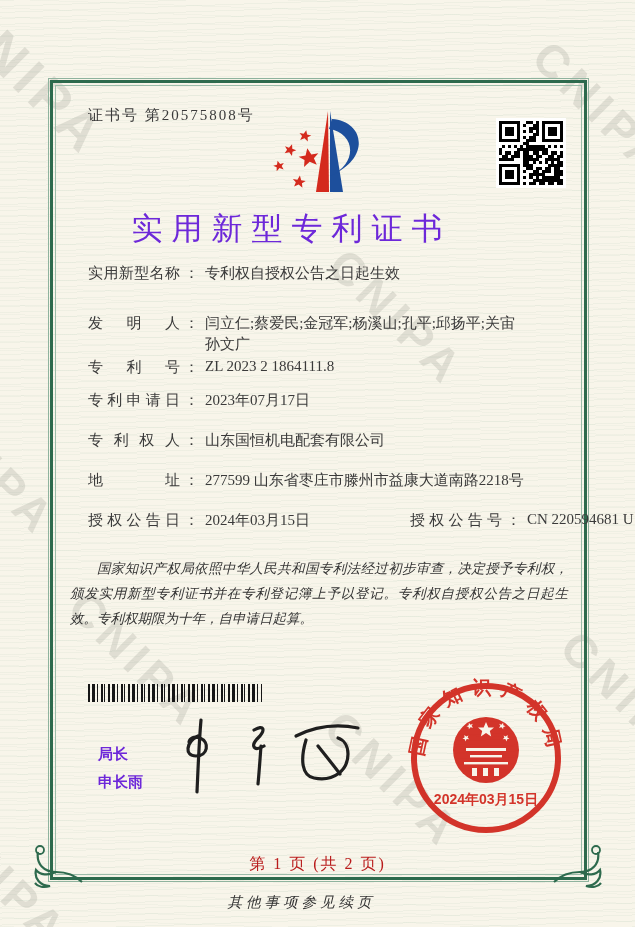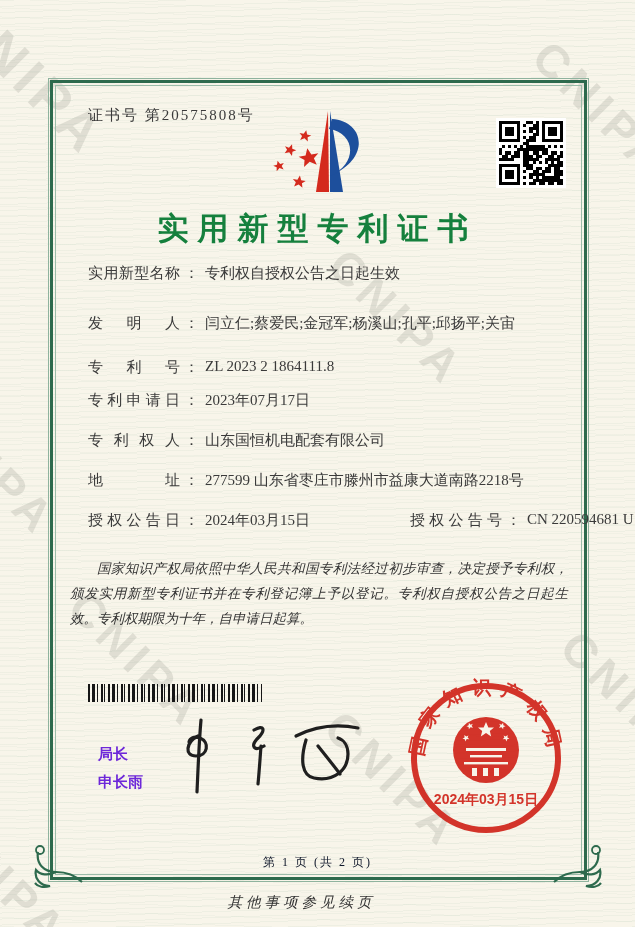--- a/index.html
+++ b/index.html
@@ -47,22 +47,22 @@
   .corner-flourish{position:absolute;width:60px;height:48px;pointer-events:none;}
   .cf-left{left:34px;top:842px;}
   .cf-right{left:542px;top:842px;transform:scaleX(-1);}
 
   .cert-no{
     position:absolute;left:88px;top:106px;font-size:15px;color:#3a3a3a;letter-spacing:2px;
   }
   .logo{position:absolute;left:266px;top:106px;width:104px;height:92px;}
   .qr{position:absolute;left:496px;top:118px;width:64px;height:64px;background:#fff;padding:3px;}
   .title{
-    position:absolute;left:0;top:208px;width:635px;text-align:center;
-    font-size:31px;font-weight:bold;letter-spacing:9px;color:#15803d;
+    position:absolute;left:0;top:208px;width:583px;text-align:center;
+    font-size:31px;font-weight:normal;letter-spacing:9px;color:#6d28d9;
   }
   .row{position:absolute;left:88px;font-size:15px;color:#3a3a3a;width:470px;}
   .row .lbl{
     display:inline-block;width:92px;text-align:justify;text-align-last:justify;
     vertical-align:top;
   }
   .row .colon{display:inline-block;margin:0 6px 0 4px;vertical-align:top;}
   .row .val{display:inline-block;vertical-align:top;max-width:355px;}
   .r-name{top:264px;}
   .r-inv{top:314px;}
@@ -96,21 +96,21 @@
     font-family:Liberation Mono, monospace;
     font-weight:bold;font-size:15px;color:#6d28d9;margin-left:10px;
   }
   .signer-title{top:745px;}
   .signer-name{top:773px;}
   .signature{position:absolute;left:168px;top:712px;width:200px;height:90px;}
   .seal{position:absolute;left:406px;top:678px;width:160px;height:160px;opacity:0.92;}
 
   .page-footer{
     position:absolute;left:0;top:854px;width:635px;text-align:center;
-    font-size:12px;color:#0f172a;letter-spacing:2px;
+    font-size:16px;color:#b91c1c;letter-spacing:2px;
   }
   .cont-note{
     position:absolute;left:0;top:893px;width:603px;text-align:center;
     font-size:14.5px;font-style:italic;color:#333;letter-spacing:4px;
   }
 </style>
 </head>
 <body>
 
 <div class="texture"></div>
@@ -324,20 +324,21 @@
   </svg>
 
 <div class="title">实用新型专利证书</div>
 
 <div class="row r-name">
   <span class="lbl">实用新型名称</span><span class="colon">：</span><span class="val">专利权自授权公告之日起生效</span>
 </div>
 
 <div class="row r-inv">
   <span class="lbl">发明人</span><span class="colon">：</span><span class="val">闫立仁;蔡爱民;金冠军;杨溪山;孔平;邱扬平;关宙</span>
+  <div class="inv2">孙文广</div>
 </div>
 
 <div class="row r-patno">
   <span class="lbl">专利号</span><span class="colon">：</span><span class="val">ZL 2023 2 1864111.8</span>
 </div>
 
 <div class="row r-appdate">
   <span class="lbl">专利申请日</span><span class="colon">：</span><span class="val">2023年07月17日</span>
 </div>
 

